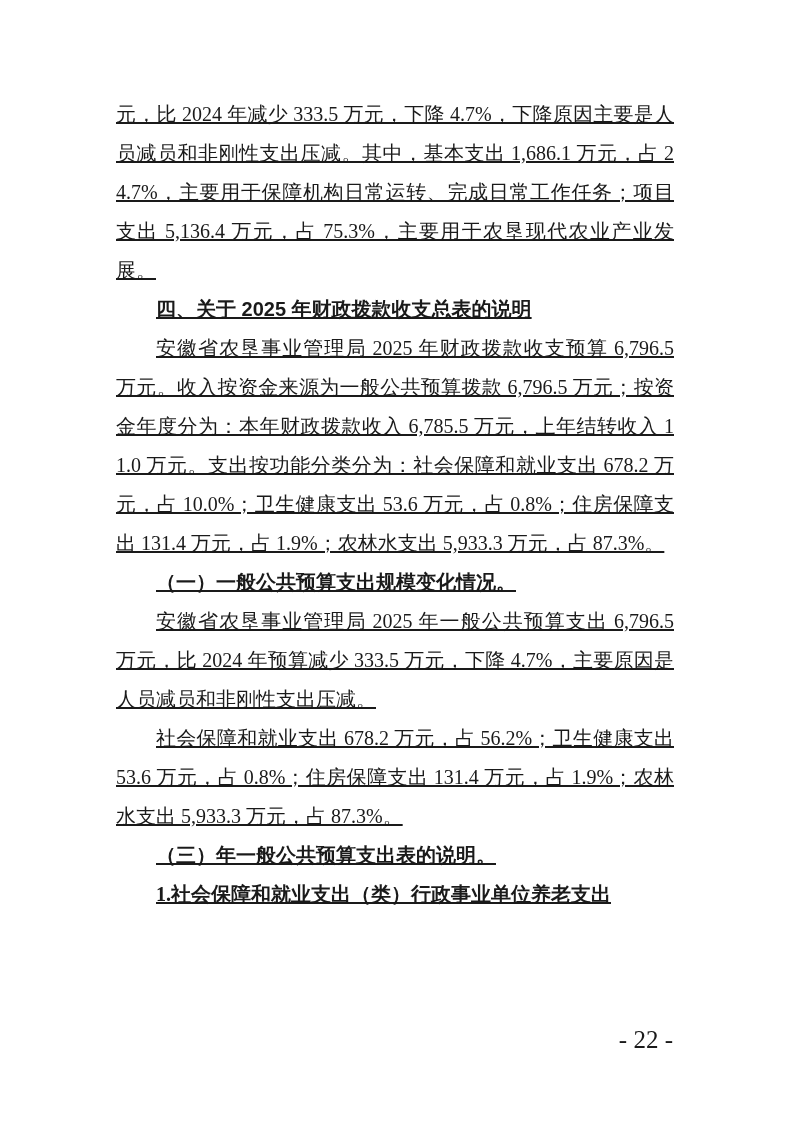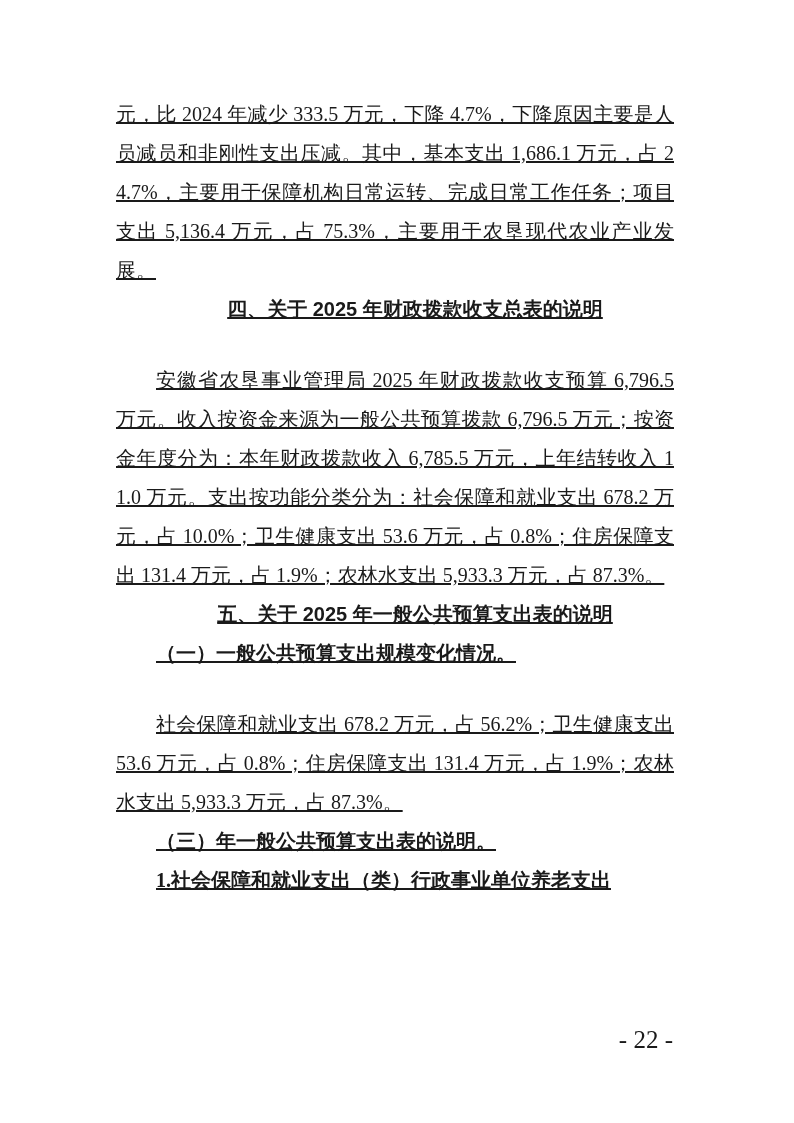--- a/index.html
+++ b/index.html
@@ -26,30 +26,29 @@
     margin: 0;
     font-size: 20px;
     line-height: 39px;
     text-align: justify;
     text-justify: inter-character;
     word-break: break-all;
     text-decoration: underline;
   }
   .body-par {
     text-indent: 2em;
-    margin-top: 32px;
   }
   .body-continued {
     text-indent: 0;
   }
   .heading {
     font-family: "Liberation Sans", sans-serif;
     font-weight: 700;
     text-indent: 2em;
-    text-align: center;
+    text-align: left;
   }
   .subheading {
     font-family: "Liberation Serif", serif;
     font-weight: 700;
     text-indent: 2em;
     text-align: left;
   }
   .footer {
     position: absolute;
     top: 1028px;
@@ -61,20 +60,20 @@
   }
 </style>
 </head>
 <body>
 
 <div class="page">
   <div class="content">
     <p class="blk body-continued">元，比 2024 年减少 333.5 万元，下降 4.7%，下降原因主要是人员减员和非刚性支出压减。其中，基本支出 1,686.1 万元，占 24.7%，主要用于保障机构日常运转、完成日常工作任务；项目支出 5,136.4 万元，占 75.3%，主要用于农垦现代农业产业发展。</p>
     <p class="blk heading">四、关于 2025 年财政拨款收支总表的说明</p>
     <p class="blk body-par">安徽省农垦事业管理局 2025 年财政拨款收支预算 6,796.5 万元。收入按资金来源为一般公共预算拨款 6,796.5 万元；按资金年度分为：本年财政拨款收入 6,785.5 万元，上年结转收入 11.0 万元。支出按功能分类分为：社会保障和就业支出 678.2 万元，占 10.0%；卫生健康支出 53.6 万元，占 0.8%；住房保障支出 131.4 万元，占 1.9%；农林水支出 5,933.3 万元，占 87.3%。</p>
-    <p class="blk heading">五、关于 2025 年一般公共预算支出表的说明</p>
     <p class="blk subheading">（一）一般公共预算支出规模变化情况。</p>
+    <p class="blk body-par">安徽省农垦事业管理局 2025 年一般公共预算支出 6,796.5 万元，比 2024 年预算减少 333.5 万元，下降 4.7%，主要原因是人员减员和非刚性支出压减。</p>
     <p class="blk body-par">社会保障和就业支出 678.2 万元，占 56.2%；卫生健康支出 53.6 万元，占 0.8%；住房保障支出 131.4 万元，占 1.9%；农林水支出 5,933.3 万元，占 87.3%。</p>
     <p class="blk subheading">（三）年一般公共预算支出表的说明。</p>
     <p class="blk subheading">1.社会保障和就业支出（类）行政事业单位养老支出</p>
   </div>
   <div class="footer">- 22 -</div>
 </div>
 
 </body></html>

